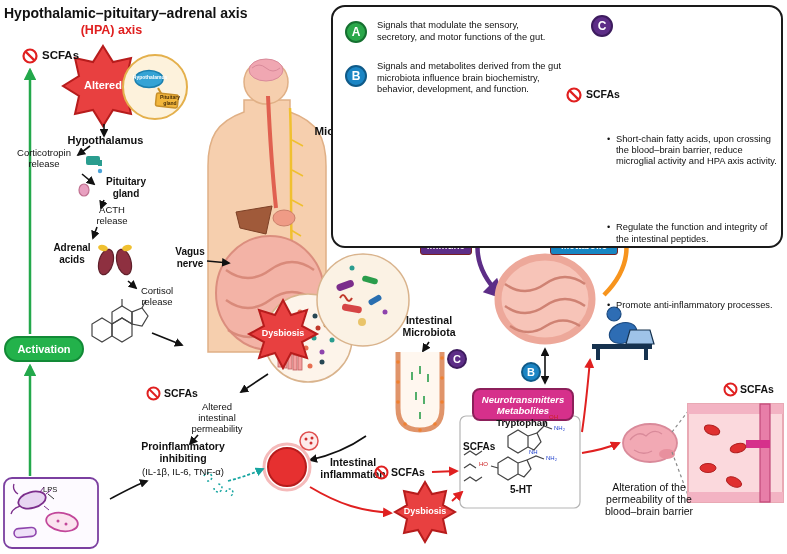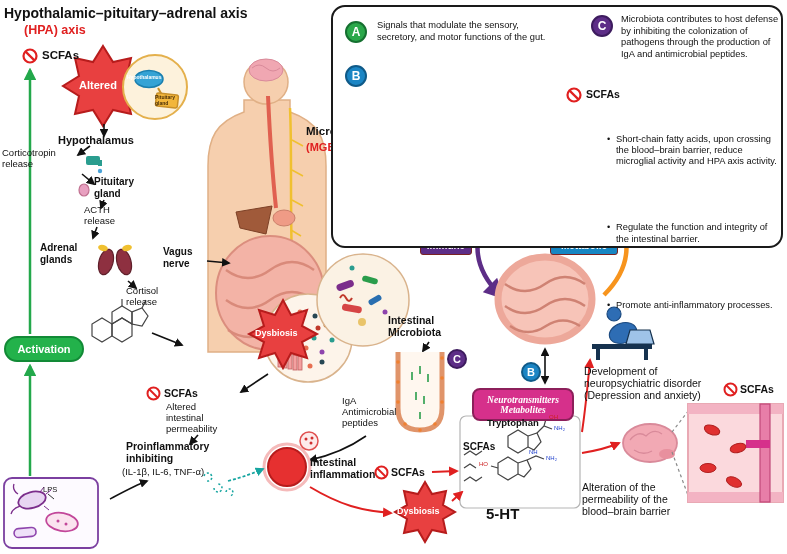--- a/index.html
+++ b/index.html
@@ -2,22 +2,22 @@
 <html><head>
 <meta charset="utf-8">
 <style>
   * { margin:0; padding:0; box-sizing:border-box; }
   html,body { background:#ddd; }
   #canvas { position:relative; width:787px; height:554px; background:#fff; overflow:hidden;
             font-family:"Liberation Sans", sans-serif; }
   svg.layer { position:absolute; left:0; top:0; }
   .t { position:absolute; color:#111; white-space:pre-line; line-height:1.15; }
   .b { font-weight:700; }
-  .c { }
-  .i { font-style:italic;font-family:Liberation Serif, serif; }
+  .c { text-align:center; }
+  .i { font-style:italic; }
   .red { color:#e02020; }
   .white { color:#fff; }
   .badge { position:absolute; border-radius:50%; color:#fff; font-weight:700;
            display:flex; align-items:center; justify-content:center; }
   .tag { position:absolute; display:flex; align-items:center; justify-content:center;
          font-weight:700; border:1.5px solid #7a2222; border-radius:3px; font-size:10px; }
   .oval { position:absolute; border-radius:999px; display:flex; align-items:center; justify-content:center; }
   .noicon { position:absolute; }
   .legend { position:absolute; left:331px; top:5px; width:452px; height:243px;
             border:2px solid #1a1a1a; border-radius:14px; background:#fff; }
@@ -292,21 +292,21 @@
 gland</div>
 
 <div class="t b c" style="left:58px;top:134px;width:95px;font-size:11px">Hypothalamus</div>
 <div class="t c" style="left:2px;top:148px;width:84px;font-size:9.5px">Corticotropin
 release</div>
 <div class="t b c" style="left:94px;top:176px;width:64px;font-size:10px">Pituitary
 gland</div>
 <div class="t c" style="left:84px;top:205px;width:56px;font-size:9.5px">ACTH
 release</div>
 <div class="t b c" style="left:40px;top:242px;width:64px;font-size:10px">Adrenal
-glands</div>
+acids</div>
 <div class="t c" style="left:126px;top:286px;width:62px;font-size:9.5px">Cortisol
 release</div>
 <div class="t b c" style="left:163px;top:246px;width:54px;font-size:10px">Vagus
 nerve</div>
 
 <div class="oval" style="left:4px;top:336px;width:80px;height:26px;background:#23b24b;border:2px solid #128a36;color:#fff;font-weight:700;font-size:11px">Activation</div>
 
 <svg class="noicon" style="left:146px;top:386px" width="15" height="15">
       <circle cx="7.5" cy="7.5" r="6" fill="none" stroke="#e02020" stroke-width="2"></circle>
       <line x1="3.5" y1="3.5" x2="11.5" y2="11.5" stroke="#e02020" stroke-width="2"></line>
@@ -322,23 +322,20 @@
 
 <div class="t" style="left:43px;top:486px;font-size:7.5px">LPS</div>
 
 <div class="t b c" style="left:306px;top:125px;width:164px;font-size:11.5px">Microbiota–Gut–Brain Axis</div>
 <div class="t b c red" style="left:306px;top:141px;width:164px;font-size:11px">(MGB) axis</div>
 
 <div class="t b c white" style="left:255px;top:328px;width:56px;font-size:9px">Dysbiosis</div>
 <div class="t b c" style="left:388px;top:314px;width:82px;font-size:10.5px">Intestinal
 Microbiota</div>
 <div class="badge" style="left:447px;top:349px;width:20px;height:20px;background:#5d2d87;border:2px solid #3d1b5e;font-size:11px">C</div>
-<div class="t c" style="left:342px;top:396px;width:82px;font-size:9.5px">IgA
-Antimicrobial
-peptides</div>
 
 <div class="t b c" style="left:310px;top:456px;width:86px;font-size:10.5px">Intestinal
 inflammation</div>
 <svg class="noicon" style="left:374px;top:465px" width="15" height="15">
       <circle cx="7.5" cy="7.5" r="6" fill="none" stroke="#e02020" stroke-width="2"></circle>
       <line x1="3.5" y1="3.5" x2="11.5" y2="11.5" stroke="#e02020" stroke-width="2"></line>
     </svg>
 <div class="t b" style="left:391px;top:466px;font-size:10.5px">SCFAs</div>
 <div class="t b c white" style="left:397px;top:506px;width:56px;font-size:9px">Dysbiosis</div>
 
@@ -347,50 +344,47 @@
 <div class="tag" style="left:420px;top:235px;width:52px;height:20px;background:#5d2d87;color:#fff">Immune</div>
 <div class="tag" style="left:550px;top:235px;width:68px;height:20px;background:#1686c3;color:#fff">Metabolic</div>
 <div class="badge" style="left:505px;top:225px;width:20px;height:20px;background:#2aa84a;border:2px solid #157030;font-size:11px">A</div>
 <div class="badge" style="left:521px;top:362px;width:20px;height:20px;background:#1b85c4;border:2px solid #0f5a88;font-size:11px">B</div>
 
 <div class="flexbox i b white" style="position:absolute;left:472px;top:388px;width:102px;height:33px;background:#d6308b;border:2px solid #8c1f5a;border-radius:8px;font-size:9.5px">Neurotransmitters
 Metabolites</div>
 
 <div class="t b c" style="left:487px;top:418px;width:70px;font-size:9.5px">Tryptophan</div>
 <div class="t b" style="left:463px;top:441px;font-size:10px">SCFAs</div>
-<div class="t b c" style="left:486px;top:505px;width:70px;font-size:15px">5-HT</div>
+<div class="t b c" style="left:486px;top:484px;width:70px;font-size:10px">5-HT</div>
 <div class="t" style="left:549px;top:414px;font-size:6px;color:#cc2020">OH</div>
 <div class="t" style="left:554px;top:425px;font-size:6px;color:#2040cc">NH₂</div>
 <div class="t" style="left:529px;top:449px;font-size:6px;color:#2040cc">NH</div>
 <div class="t" style="left:479px;top:461px;font-size:6px;color:#cc2020">HO</div>
 <div class="t" style="left:546px;top:455px;font-size:6px;color:#2040cc">NH₂</div>
 
-<div class="t c" style="left:584px;top:365px;width:142px;font-size:10.5px">Development of
-neuropsychiatric disorder
-(Depression and anxiety)</div>
 <svg class="noicon" style="left:723px;top:382px" width="15" height="15">
       <circle cx="7.5" cy="7.5" r="6" fill="none" stroke="#e02020" stroke-width="2"></circle>
       <line x1="3.5" y1="3.5" x2="11.5" y2="11.5" stroke="#e02020" stroke-width="2"></line>
     </svg>
 <div class="t b" style="left:740px;top:383px;font-size:10.5px">SCFAs</div>
 <div class="t c" style="left:582px;top:481px;width:134px;font-size:10.5px">Alteration of the
 permeability of the
 blood–brain barrier</div>
 
 <div class="legend">
   <div class="badge" style="left:12px;top:14px;width:22px;height:22px;background:#2aa84a;border:2px solid #157030;font-size:12px">A</div>
   <div class="t" style="left:44px;top:13px;width:182px;font-size:9.3px;line-height:1.25">Signals that modulate the sensory, secretory, and motor functions of the gut.</div>
   <div class="badge" style="left:12px;top:58px;width:22px;height:22px;background:#1b85c4;border:2px solid #0f5a88;font-size:12px">B</div>
+  <div class="t" style="left:44px;top:54px;width:192px;font-size:9.3px;line-height:1.25">Signals and metabolites derived from the gut microbiota influence brain biochemistry, behavior, development, and function.</div>
   <div class="badge" style="left:258px;top:8px;width:22px;height:22px;background:#5d2d87;border:2px solid #3d1b5e;font-size:12px">C</div>
-  <div class="t" style="left:288px;top:7px;width:160px;font-size:9.3px;line-height:1.25">Microbiota contributes to host defense by inhibiting the colonization of pathogens through the production of IgA and antimicrobial peptides.</div>
   <svg class="noicon" style="left:233px;top:80px" width="16" height="16">
         <circle cx="8" cy="8" r="6.5" fill="none" stroke="#e02020" stroke-width="2.2"></circle>
         <line x1="3.6" y1="3.6" x2="12.4" y2="12.4" stroke="#e02020" stroke-width="2.2"></line>
       </svg>
   <div class="t b" style="left:253px;top:81px;font-size:10.5px">SCFAs</div>
   <ul class="bullets t" style="left:274px;top:76px;width:174px;font-size:9.3px">
     <li>Short-chain fatty acids, upon crossing the blood–brain barrier, reduce microglial activity and HPA axis activity.</li>
-    <li>Regulate the function and integrity of the intestinal barrier.</li>
+    <li>Regulate the function and integrity of the intestinal peptides.</li>
     <li>Promote anti-inflammatory processes.</li>
   </ul>
 </div>
 
 </div>
 
 </body></html>

